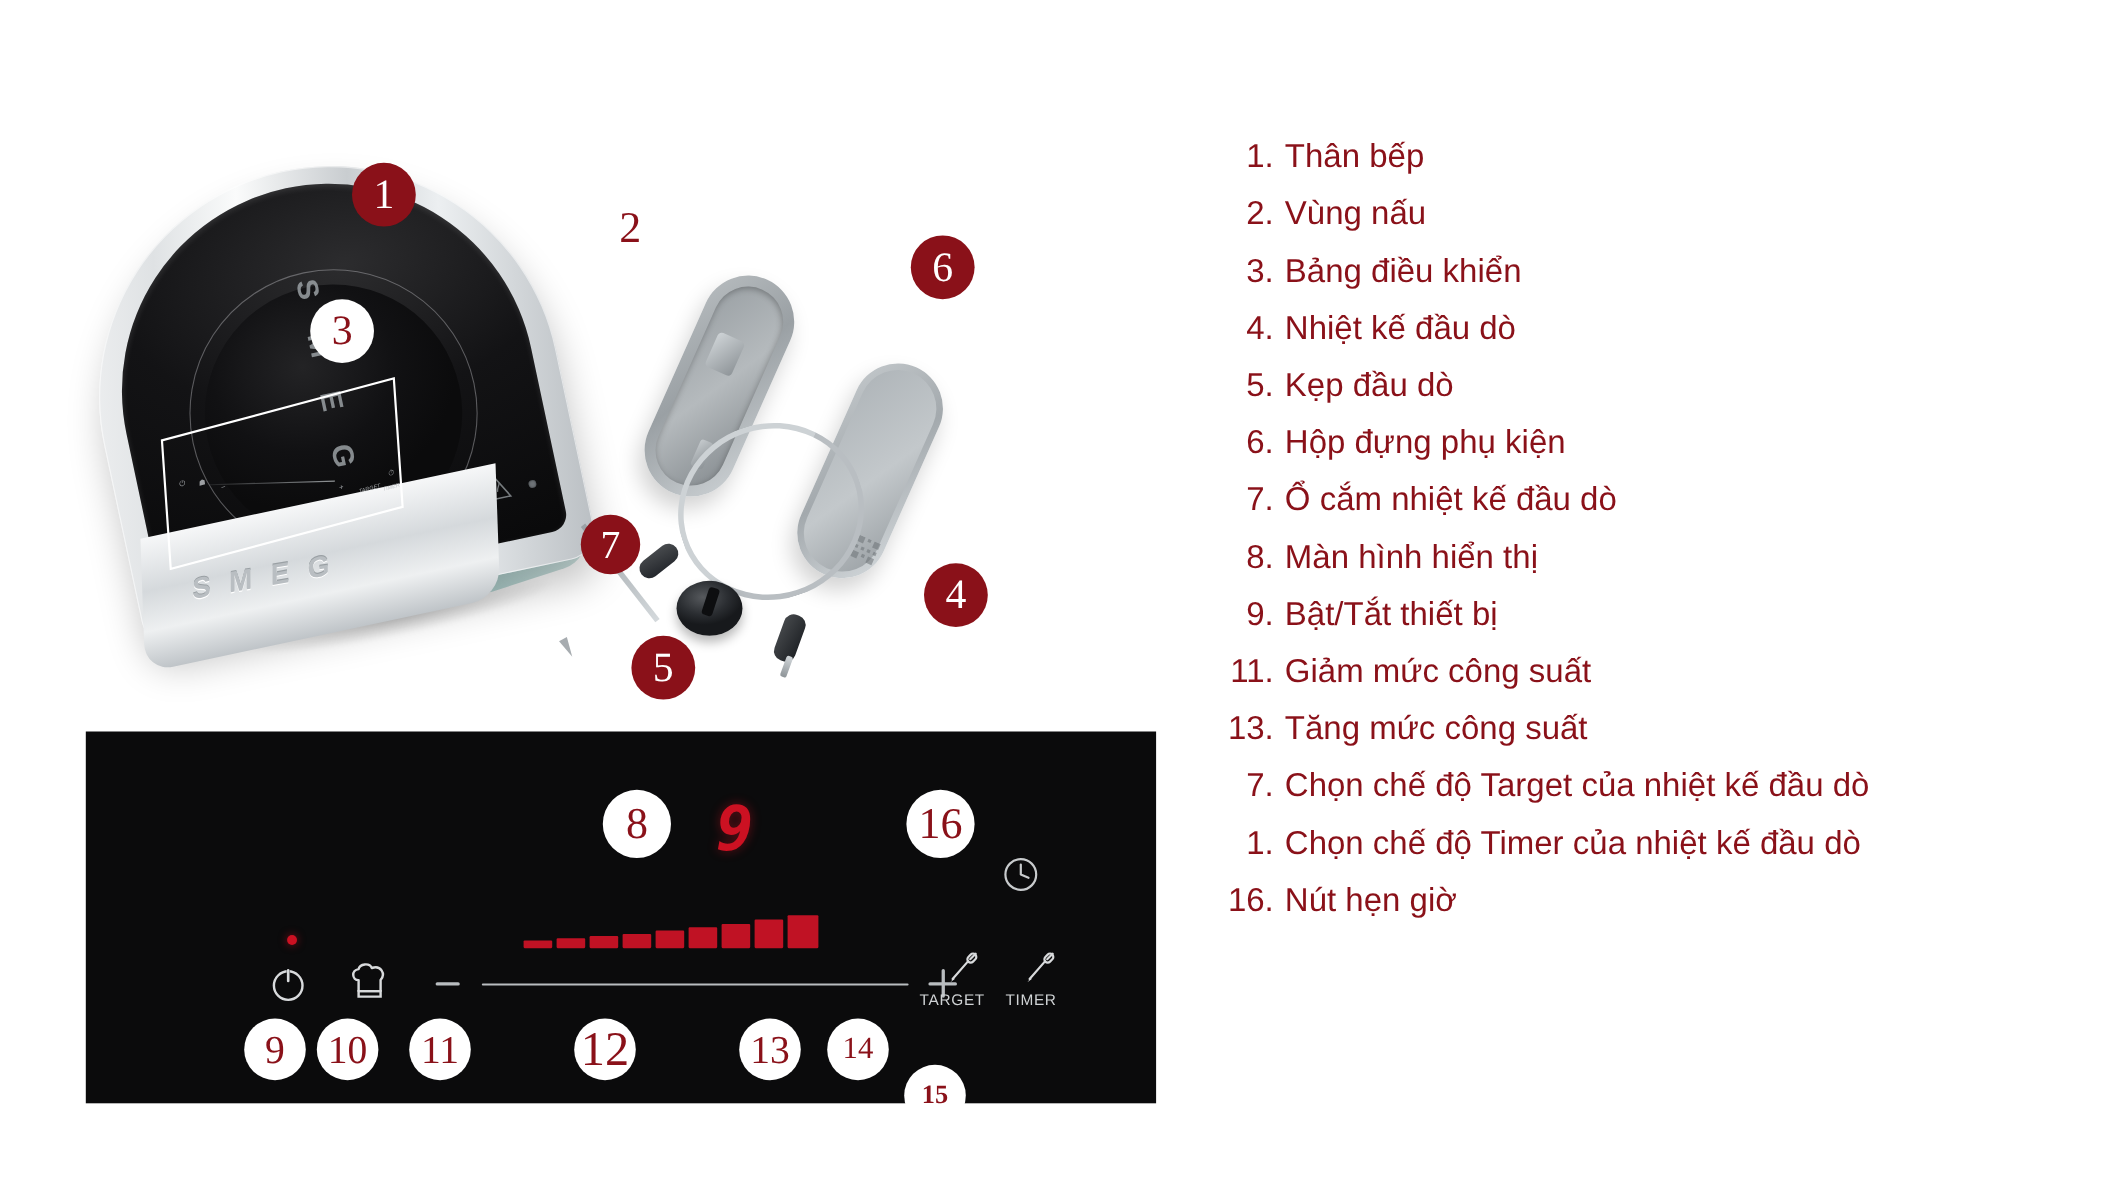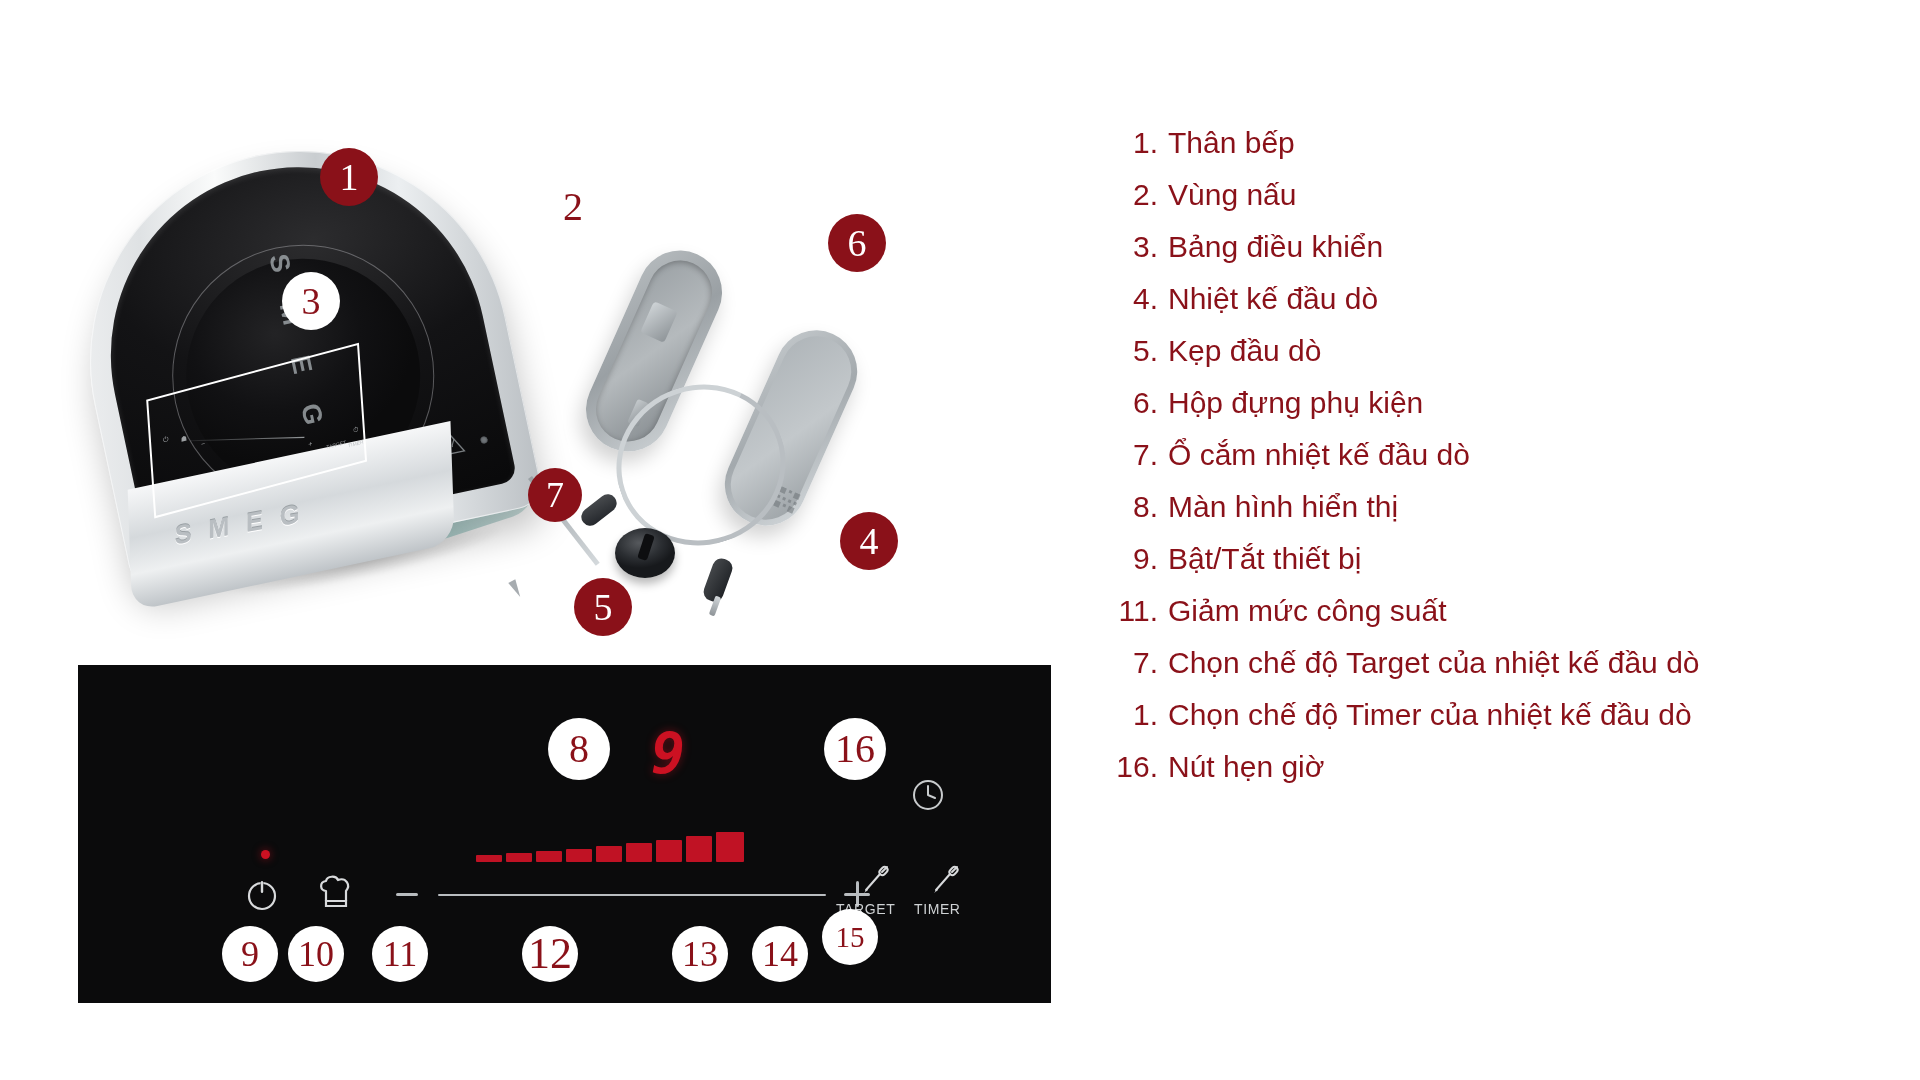--- a/index.html
+++ b/index.html
@@ -566,22 +566,22 @@
     </svg>
   </div>
 
   <div class="badge light" style="left:548px; top:718px; width:62px; height:62px; font-size:40px;">8</div>
   <div class="badge light" style="left:824px; top:718px; width:62px; height:62px; font-size:40px;">16</div>
   <div class="badge light" style="left:222px; top:926px; width:56px; height:56px; font-size:36px;">9</div>
   <div class="badge light" style="left:288px; top:926px; width:56px; height:56px; font-size:36px;">10</div>
   <div class="badge light" style="left:372px; top:926px; width:56px; height:56px; font-size:36px;">11</div>
   <div class="badge light" style="left:522px; top:926px; width:56px; height:56px; font-size:44px;">12</div>
   <div class="badge light" style="left:672px; top:926px; width:56px; height:56px; font-size:36px;">13</div>
-  <div class="badge light" style="left:752px; top:926px; width:56px; height:56px; font-size:36px;">14</div>
-  <div class="badge light" style="left:822px; top:909px; width:56px; height:56px; font-size:29px;">15</div>
+  <div class="badge light" style="left:752px; top:926px; width:56px; height:56px; font-size:28px;">14</div>
+  <div class="badge light" style="left:822px; top:968px; width:56px; height:56px; font-size:24px;font-weight:bold;">15</div>
 
   <div id="legend">
     <div class="legend-row">
       <span class="legend-num">1.</span>
       <span class="legend-label">Thân bếp</span>
     </div>
     <div class="legend-row">
       <span class="legend-num">2.</span>
       <span class="legend-label">Vùng nấu</span>
     </div>
@@ -611,20 +611,24 @@
     </div>
     <div class="legend-row">
       <span class="legend-num">9.</span>
       <span class="legend-label">Bật/Tắt thiết bị</span>
     </div>
     <div class="legend-row">
       <span class="legend-num">11.</span>
       <span class="legend-label">Giảm mức công suất</span>
     </div>
     <div class="legend-row">
+      <span class="legend-num">13.</span>
+      <span class="legend-label">Tăng mức công suất</span>
+    </div>
+    <div class="legend-row">
       <span class="legend-num">7.</span>
       <span class="legend-label">Chọn chế độ Target của nhiệt kế đầu dò</span>
     </div>
     <div class="legend-row">
       <span class="legend-num">1.</span>
       <span class="legend-label">Chọn chế độ Timer của nhiệt kế đầu dò</span>
     </div>
     <div class="legend-row">
       <span class="legend-num">16.</span>
       <span class="legend-label">Nút hẹn giờ</span>

